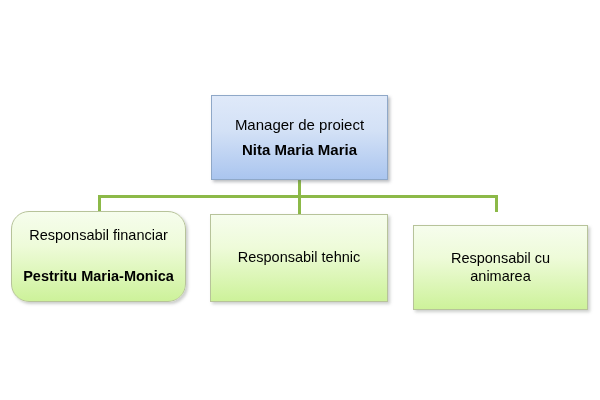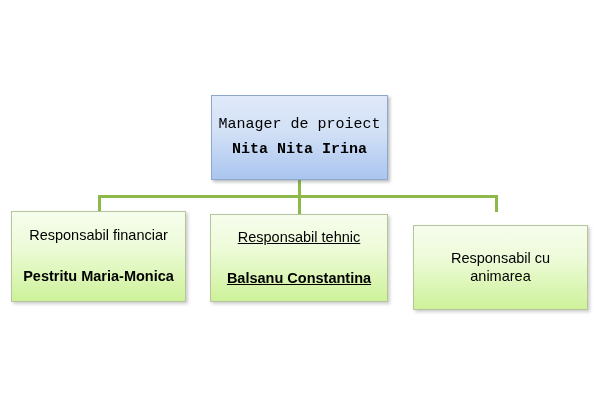--- a/index.html
+++ b/index.html
@@ -57,60 +57,58 @@
   
   .node-root {
     left: 211px;
     top: 95px;
     width: 177px;
     height: 85px;
     border: 1px solid #8fa8c8;
     background: linear-gradient(to bottom, #dfe9f9 0%, #d3e1f6 42%, #aac5ef 100%);
     box-shadow: 2px 2px 3px rgba(90, 95, 105, 0.42);
     font-size: 15px;
-    font-family: Liberation Mono, monospace;
   }
   .node-root .person { margin-top: 6px; }
 
   
   .node-child {
     border: 1px solid #b7c39a;
     background: linear-gradient(to bottom, #f6fded 0%, #eefbd9 38%, #cdf29a 100%);
     box-shadow: 2px 2px 3px rgba(120, 125, 120, 0.38);
     font-size: 14.5px;
     padding: 4px 8px;
   }
 
-  .node-financial { left: 11px;  top: 211px; width: 175px; height: 91px; }
-  .node-technical { left: 210px; top: 214px; width: 178px; height: 88px; text-decoration: underline; }
+  .node-financial { left: 11px;  top: 211px; width: 175px; height: 91px; border-radius: 18px; }
+  .node-technical { left: 210px; top: 214px; width: 178px; height: 88px; }
   .node-animation { left: 413px; top: 225px; width: 175px; height: 85px; }
 </style>
 </head>
 <body>
 
 <div id="org-chart">
 
   <div class="connector conn-stem-top"></div>
   <div class="connector conn-bar"></div>
   <div class="connector conn-drop-left"></div>
   <div class="connector conn-drop-mid"></div>
   <div class="connector conn-drop-right"></div>
 
   <div class="node node-root">
     <span class="role">Manager de proiect</span>
-    <span class="person">Nita Nita Irina</span>
+    <span class="person">Nita Maria Maria</span>
   </div>
 
   <div class="node node-child node-financial">
     <span class="role">Responsabil financiar</span>
     <span class="person">Pestritu Maria-Monica</span>
   </div>
 
   <div class="node node-child node-technical">
     <span class="role">Responsabil tehnic</span>
-    <span class="person">Balsanu Constantina</span>
   </div>
 
   <div class="node node-child node-animation">
     <span class="role">Responsabil cu animarea</span>
   </div>
 
 </div>
 
 </body></html>

